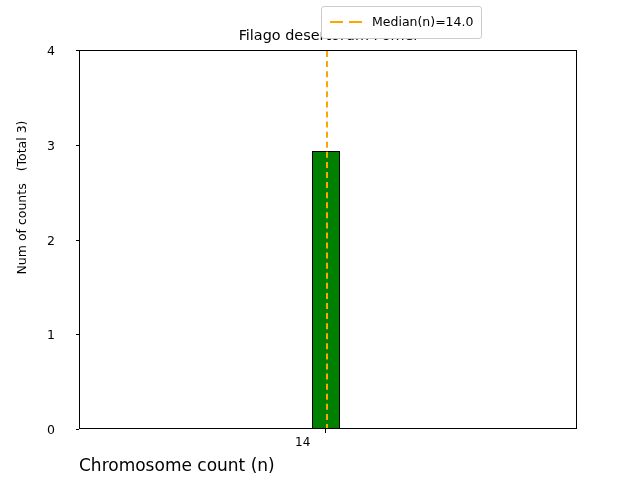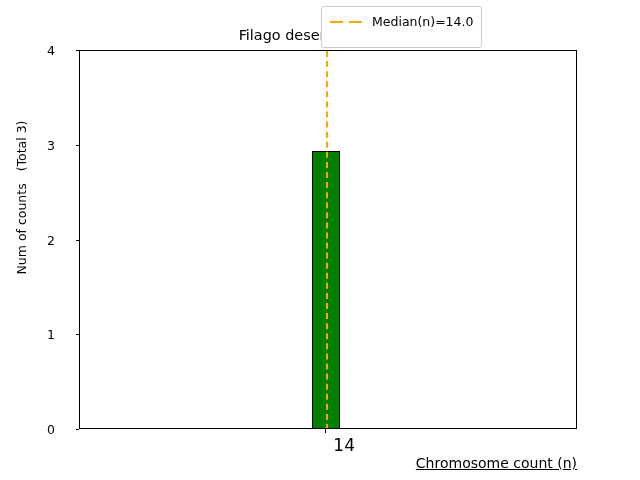--- a/index.html
+++ b/index.html
@@ -85,36 +85,35 @@
     position: absolute;
     top: 429px;
     width: 1.1px;
     height: 3.5px;
     background: #000000;
   }
   .xtick-label {
     position: absolute;
     top: 435px;
     width: 60px;
-    text-align: right;
-    font-size: 17px;
+    text-align: left;
+    font-size: 12px;
     color: #000000;
     transform: translateX(-30px);
     white-space: nowrap;
   }
   #xlabel {
     position: absolute;
     left: 79px;
     top: 455px;
     width: 498px;
-    text-align: right;
-    font-size: 14px;
-    color: #000000;
-    white-space: nowrap;
-    text-decoration: underline;
+    text-align: left;
+    font-size: 17px;
+    color: #000000;
+    white-space: nowrap;
   }
 
   
   .bar {
     position: absolute;
     box-sizing: border-box;
     border: 1.3px solid #000000;
   }
   .median-line {
     position: absolute;
@@ -125,21 +124,21 @@
 
   
   #legend {
     position: absolute;
     left: 321px;
     top: 6px;
     box-sizing: border-box;
     border: 1px solid #cccccc;
     border-radius: 3px;
     background: #ffffff;
-    padding: 5px 8px 15px 8px;
+    padding: 5px 8px 6px 8px;
   }
   .legend-row {
     display: flex;
     align-items: center;
     height: 20px;
     white-space: nowrap;
   }
   .legend-sample {
     width: 34px;
     height: 20px;

